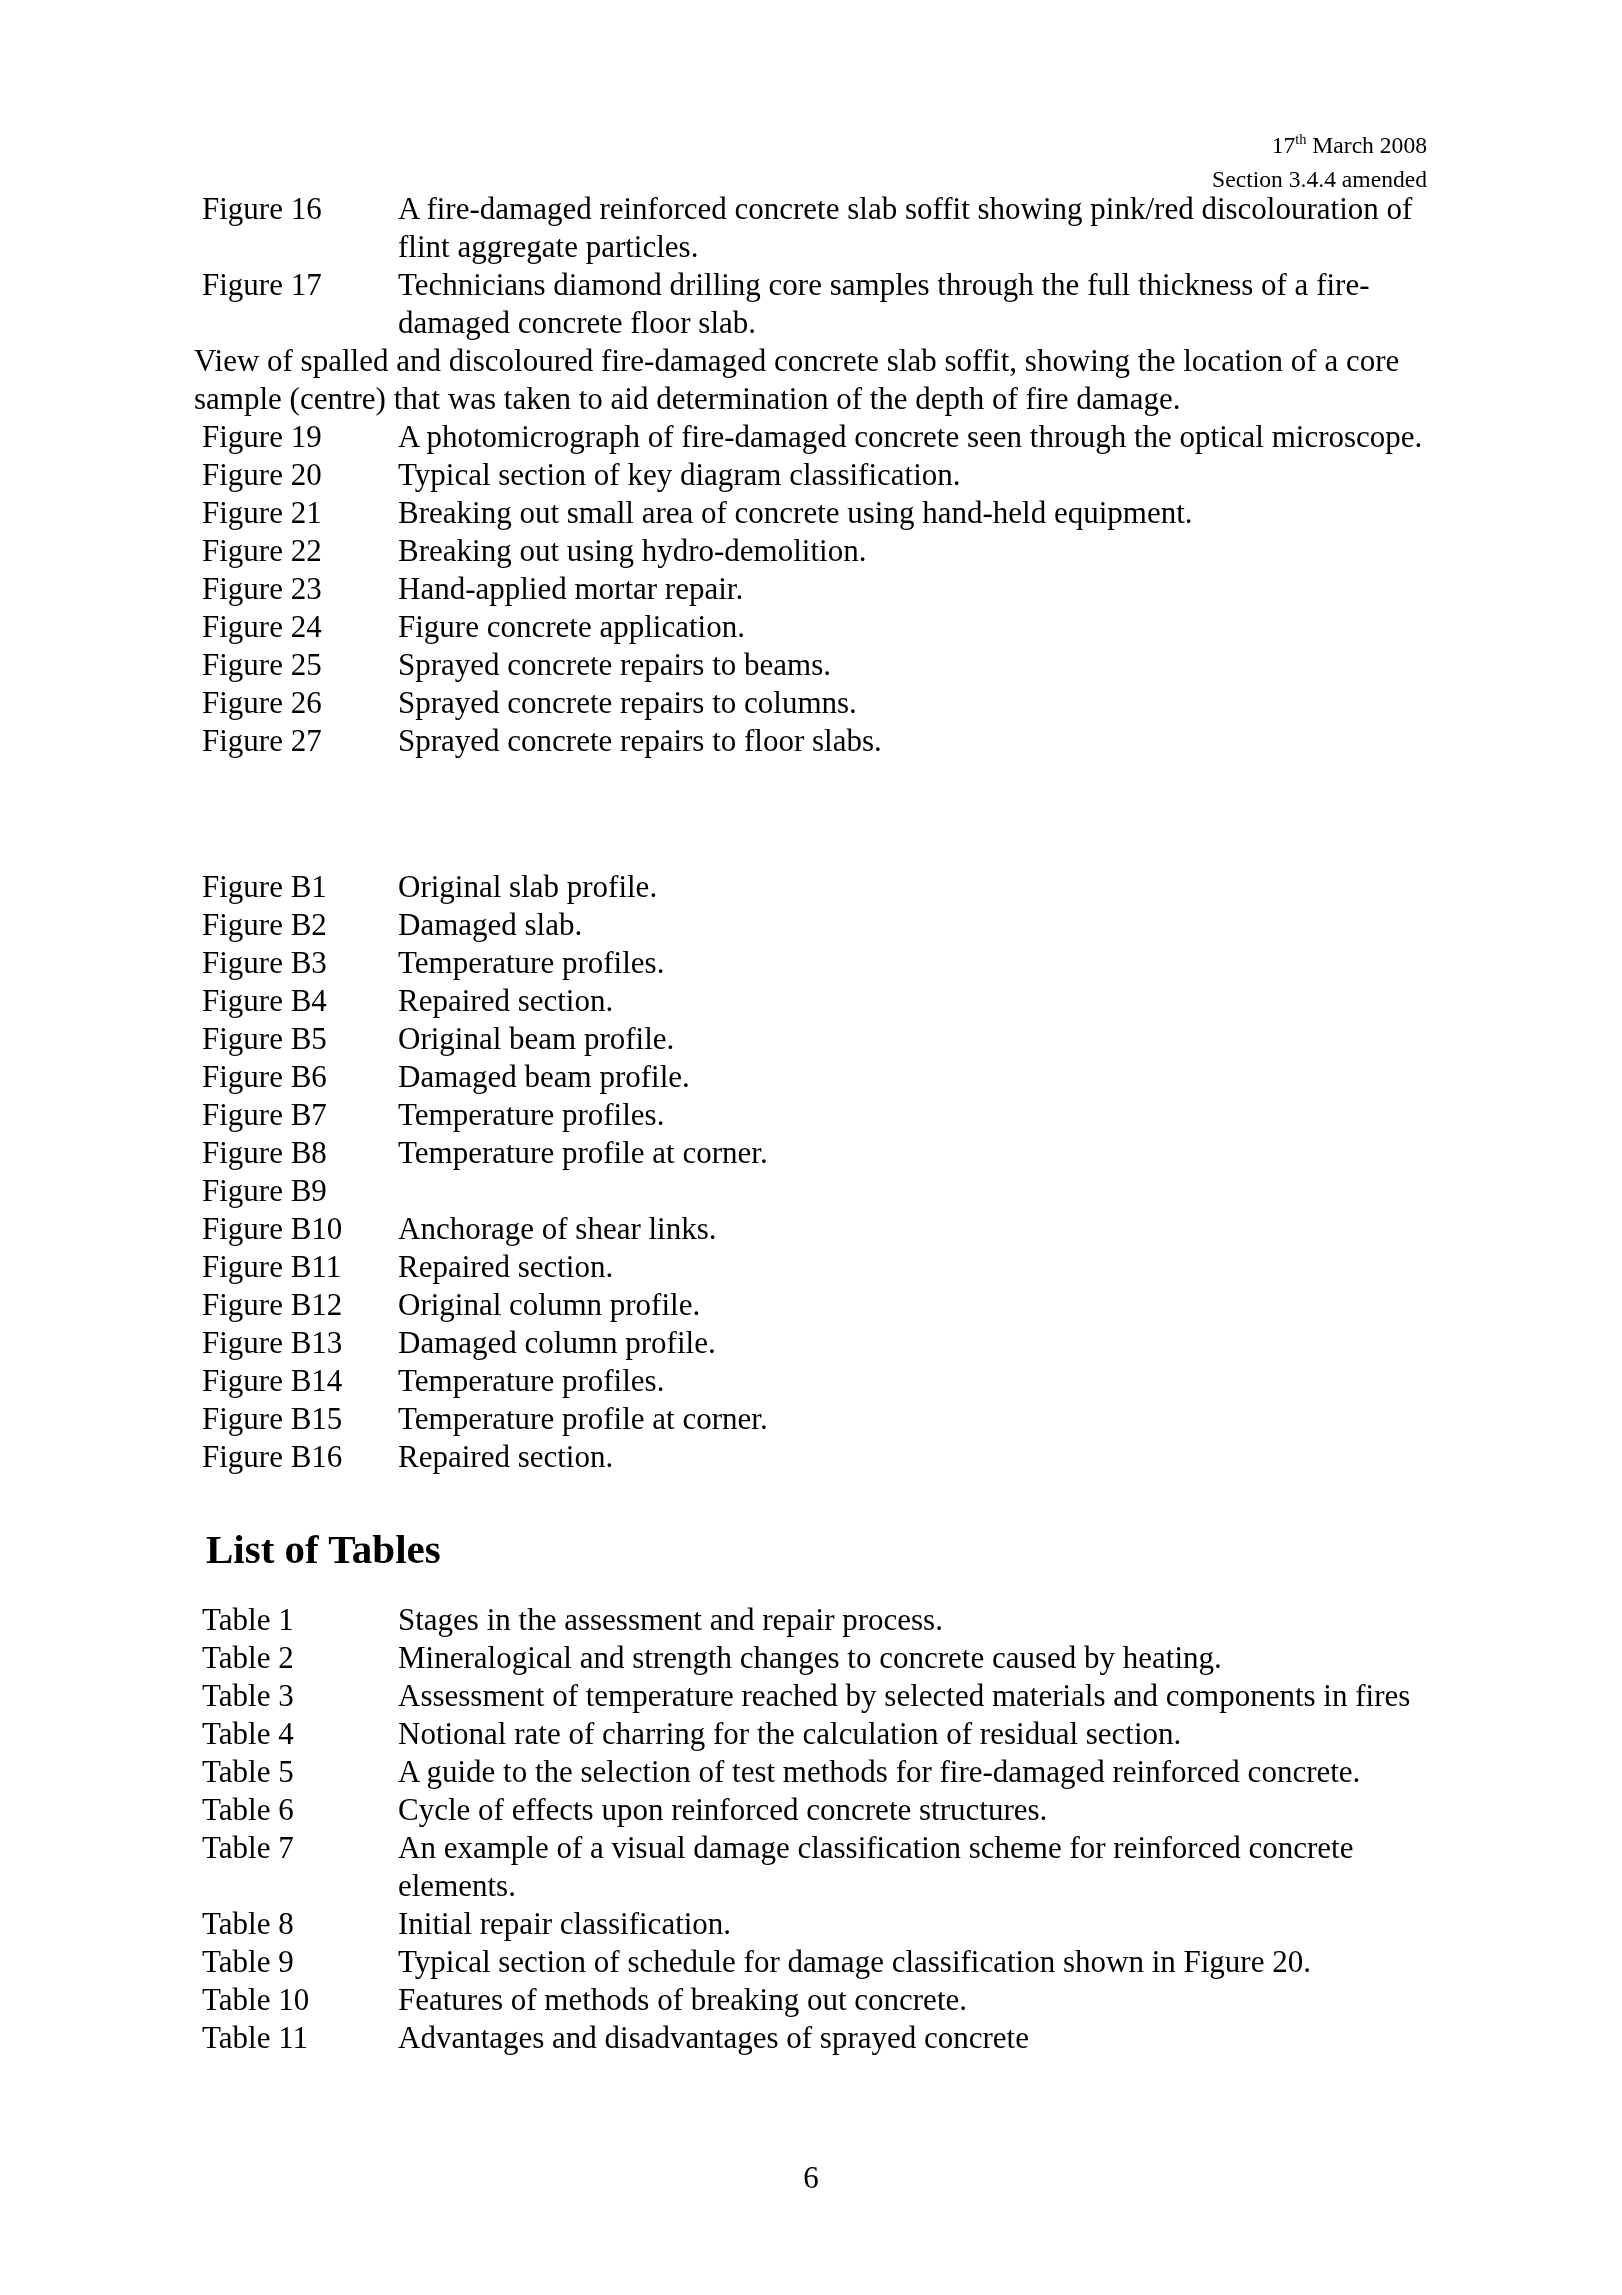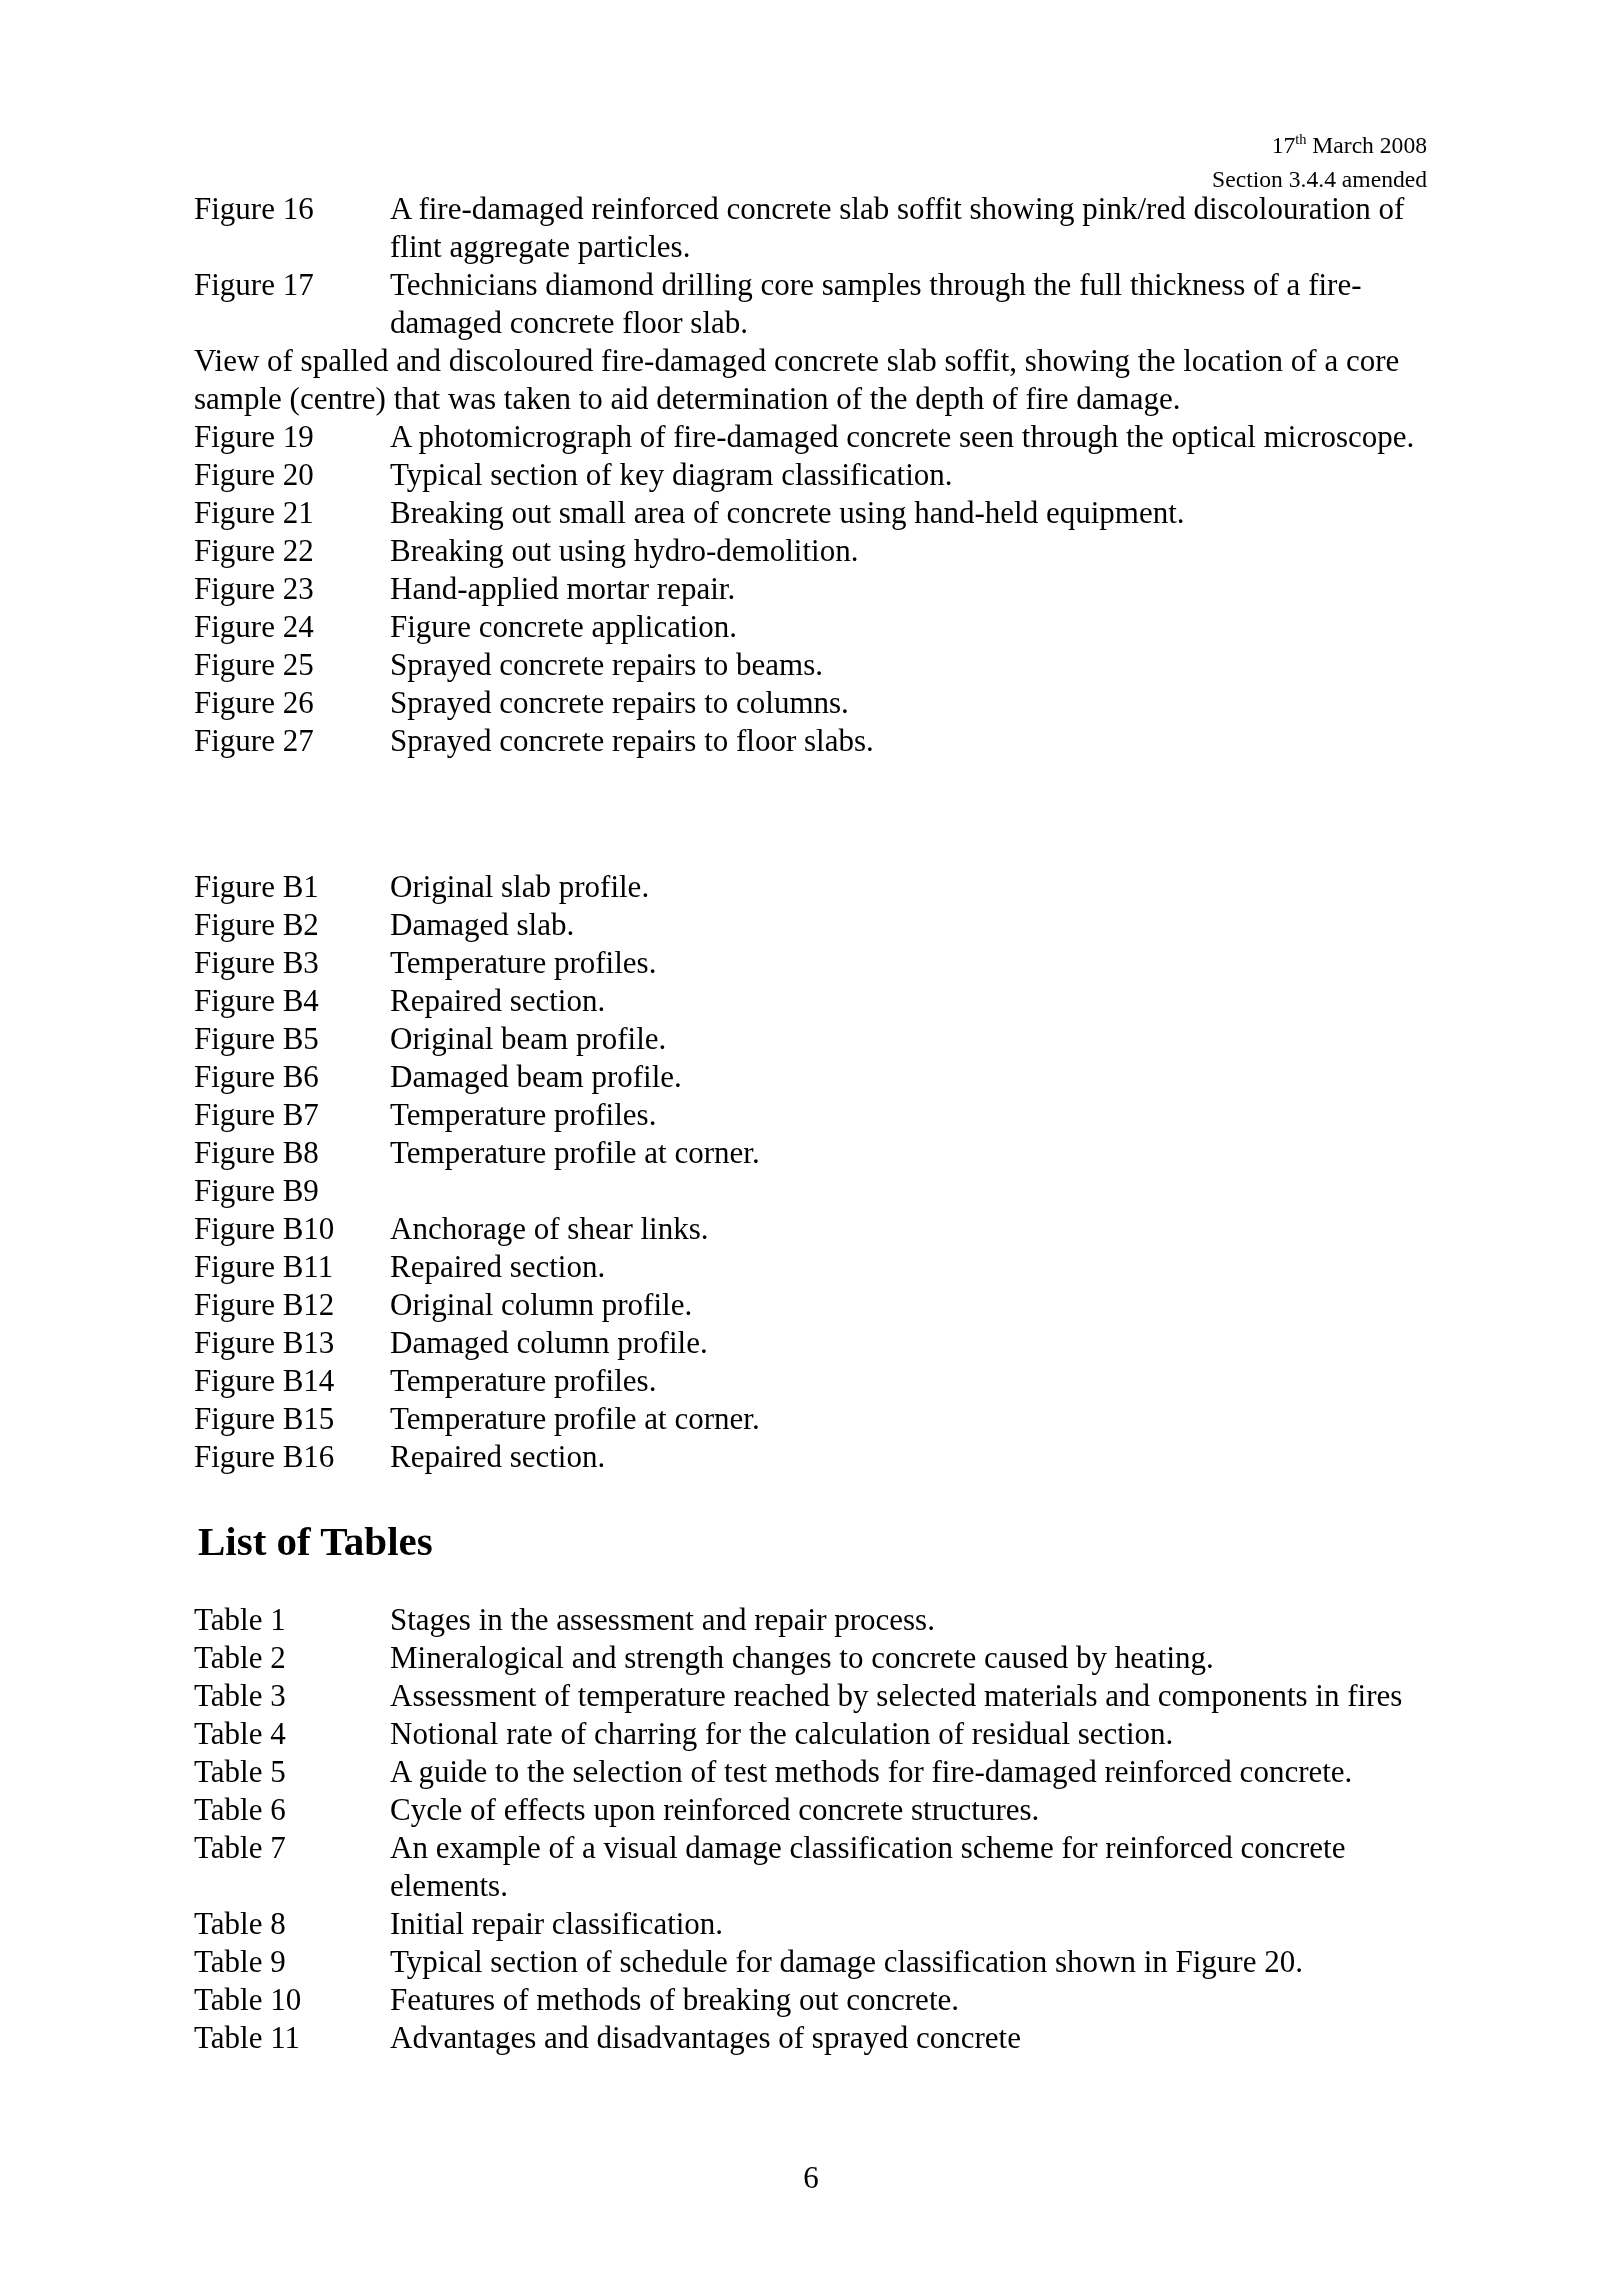--- a/index.html
+++ b/index.html
@@ -11,27 +11,27 @@
   .header {
     position: absolute; right: 195px; top: 90px;
     text-align: right; font-size: 23.6px; line-height: 34px; margin-top: 38px;
   }
   .header sup { font-size: 14.4px; line-height: 0; vertical-align: 9.2px; }
   .list {
     position: absolute; left: 194px; width: 1237px;
     font-size: 31px; line-height: 38px;
   }
   .row { display: flex; }
-  .label { width: 196px; flex: 0 0 196px; white-space: nowrap; }
+  .label { width: 196px; flex: 0 0 196px; white-space: nowrap; margin-left: 8px; }
   .desc { flex: 1 1 auto; }
   #fig-list { top: 190px; }
   #figb-list { top: 868px; }
   .section-title {
     position: absolute; left: 194px; top: 1514px;
-    font-size: 41px; font-weight: bold; line-height: 47px; margin: 4px;
+    font-size: 41px; font-weight: bold; line-height: 47px; margin: 12px;
   }
   #table-list { top: 1601px; }
   .page-number {
     position: absolute; left: 0; width: 1622px; top: 2159px;
     text-align: center; font-size: 31px; line-height: 37px;
   }
 </style>
 </head>
 <body>
 

